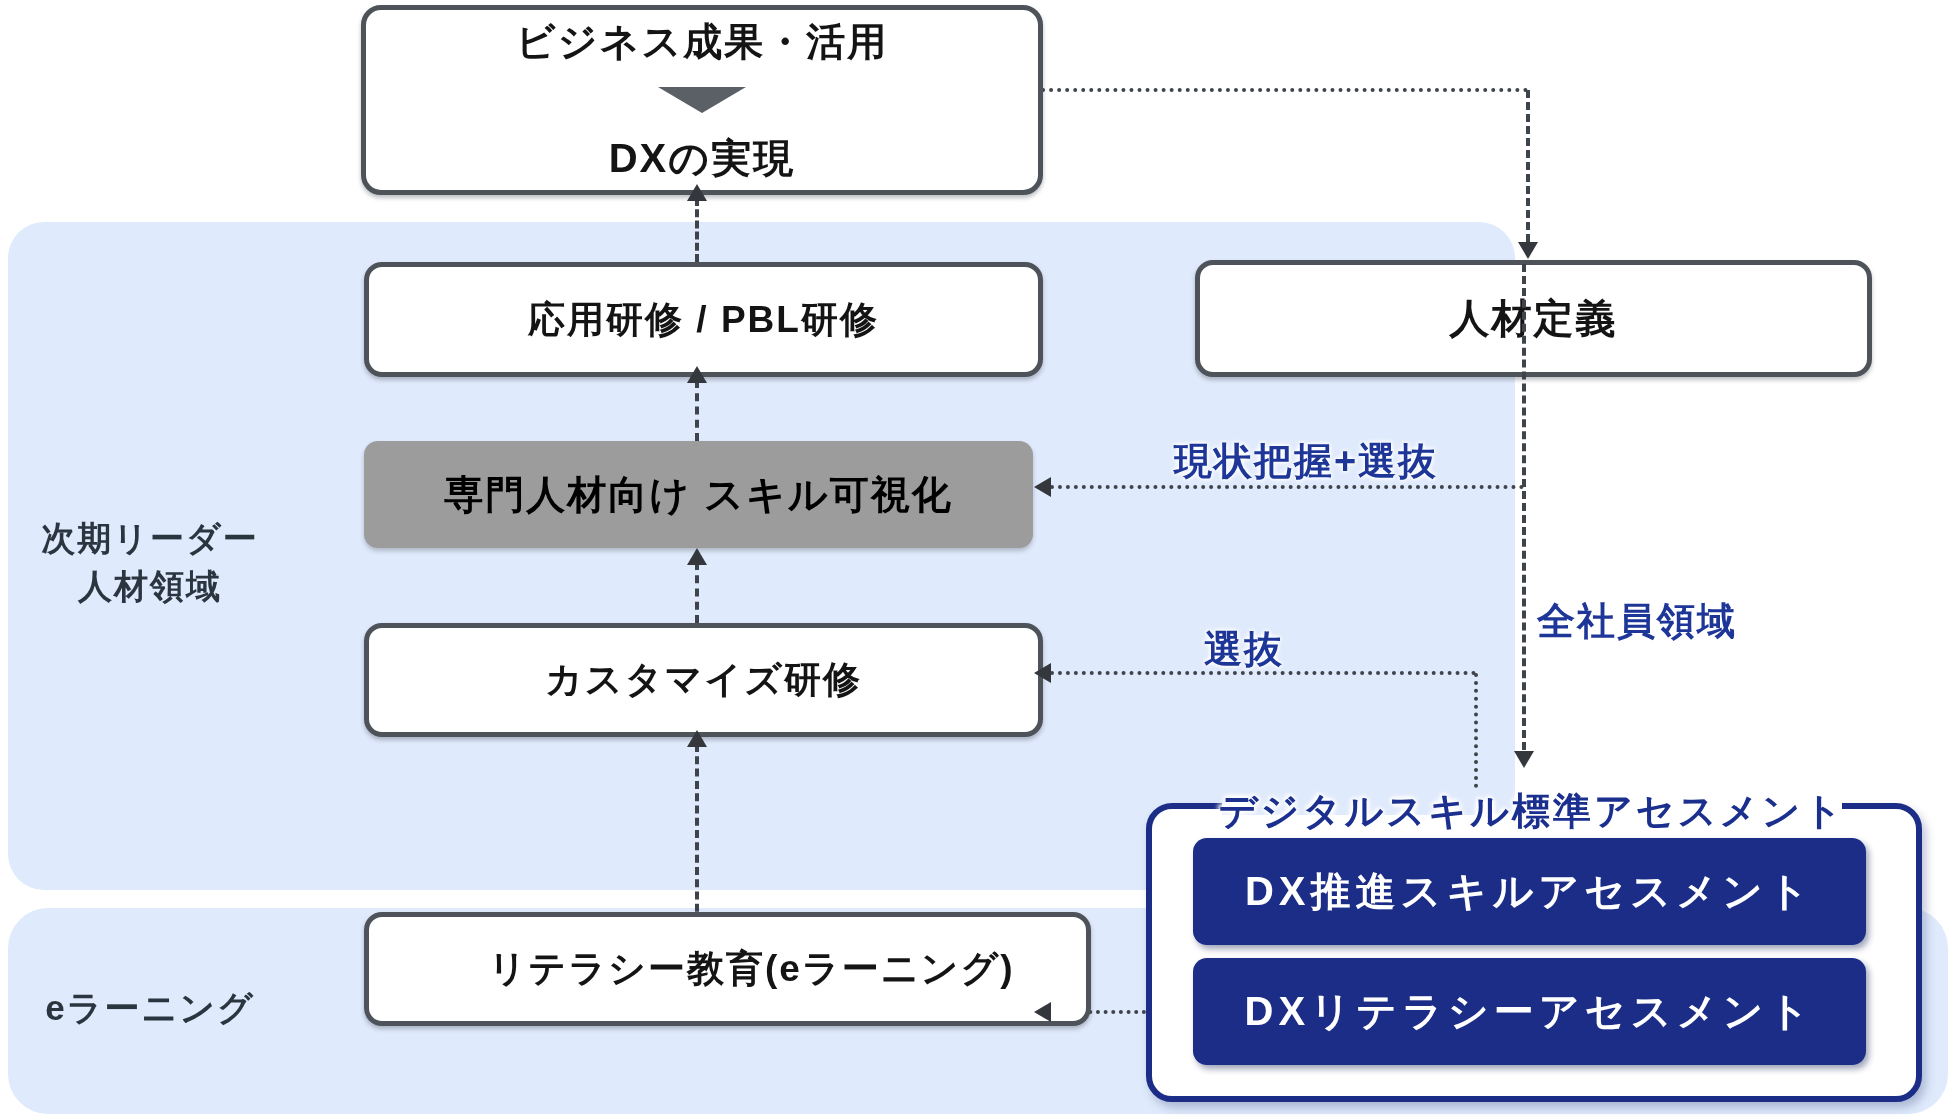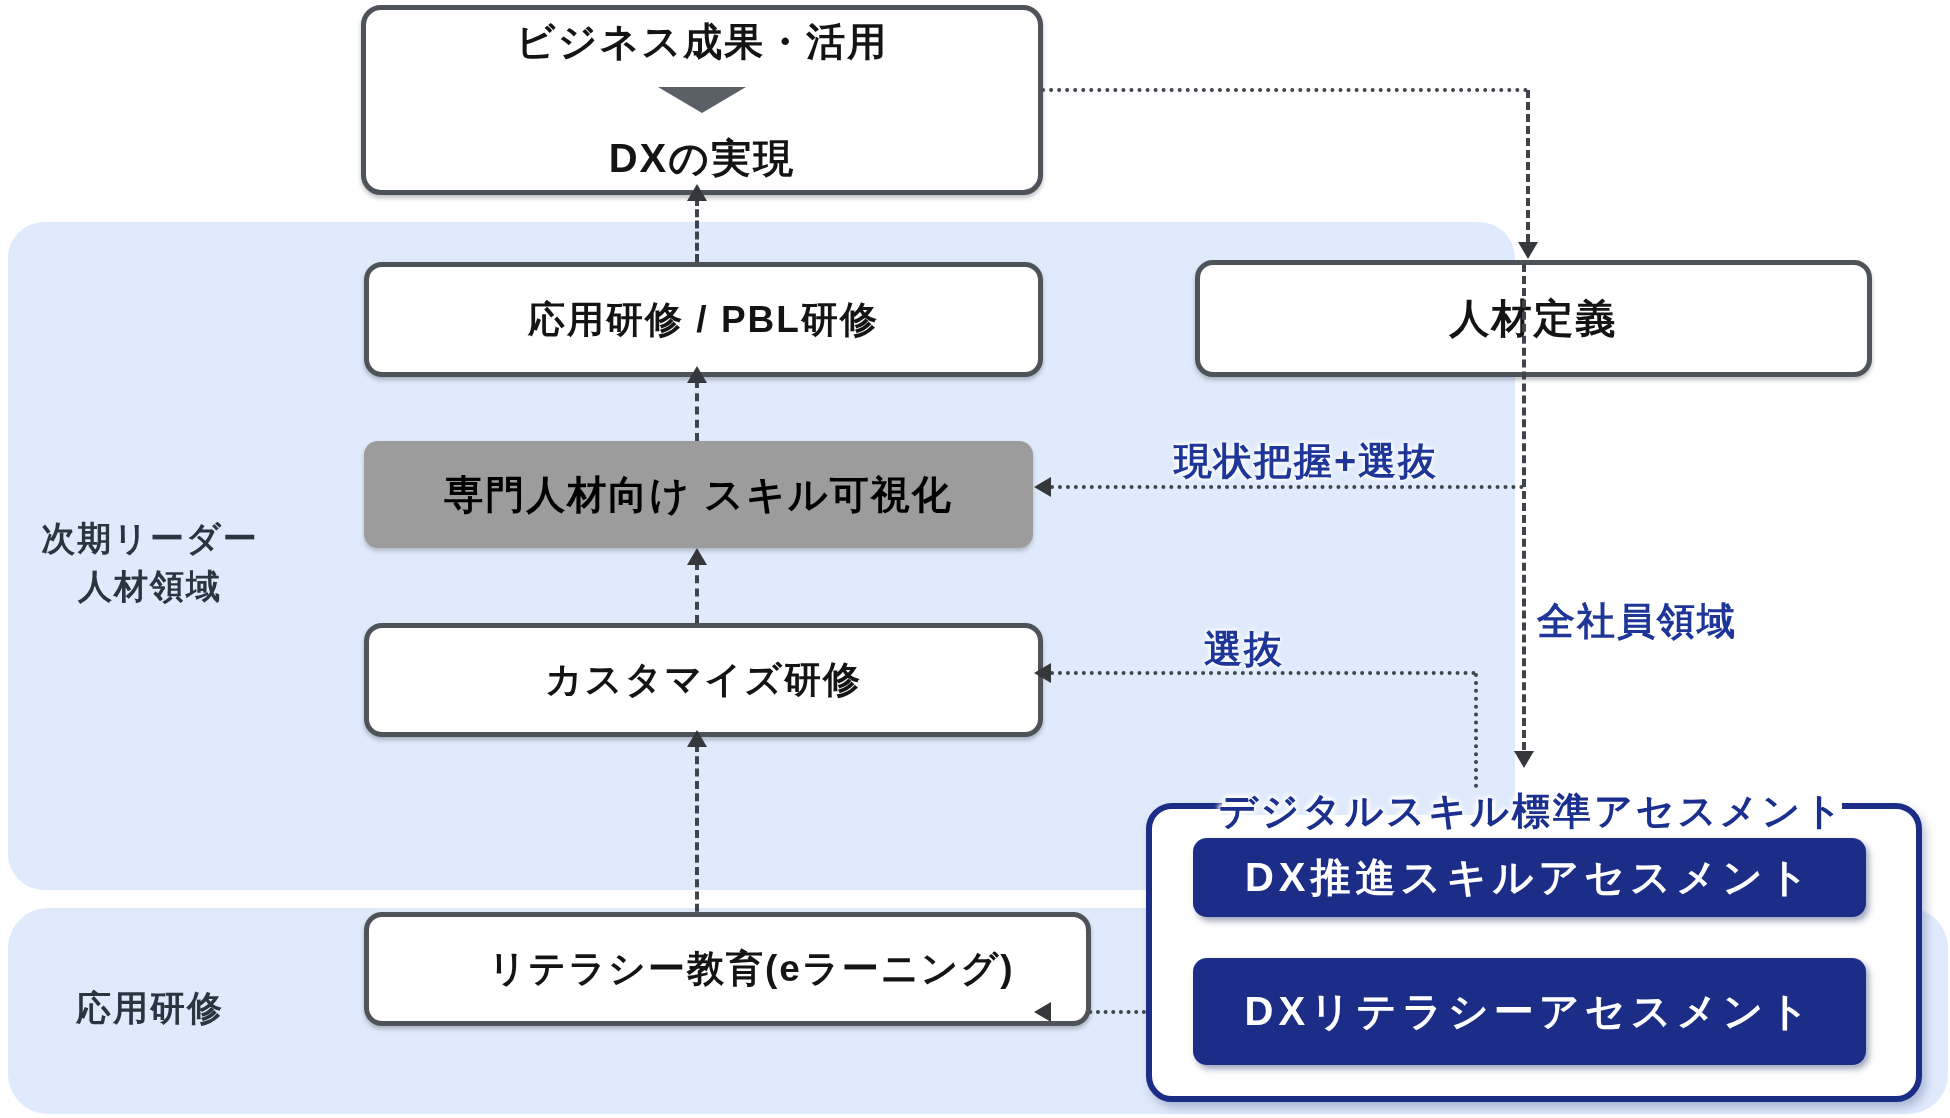--- a/index.html
+++ b/index.html
@@ -48,21 +48,21 @@
 
 <div id="stage">
 
   <div class="panel" style="left:8px;top:222px;width:1507px;height:668px;"></div>
   <div class="panel" style="left:8px;top:908px;width:1940px;height:206px;border-radius:40px;"></div>
 
   <div class="sidelabel" style="left:18px;top:514px;width:264px;">
     <div>次期リーダー</div>
     <div>人材領域</div>
   </div>
-  <div class="sidelabel" style="left:18px;top:984px;width:264px;font-size:35px;">応用研修</div>
+  <div class="sidelabel" style="left:18px;top:984px;width:264px;font-size:35px;">eラーニング</div>
 
   <div class="dot-h z2" style="left:1033px;top:88px;width:495px;"></div>
   <div class="dash-v z2" style="left:1526px;top:90px;height:152px;"></div>
   <div class="ah-down z4" style="left:1518px;top:242px;"></div>
 
   <div class="dash-v z4" style="left:1522px;top:264px;height:486px;"></div>
   <div class="ah-down z4" style="left:1514px;top:751px;"></div>
 
   <div class="dot-h z2" style="left:1050px;top:485px;width:474px;"></div>
   <div class="ah-left z4" style="left:1034px;top:477px;"></div>
@@ -108,16 +108,16 @@
 
   <div class="z3" style="position:absolute;left:1146px;top:803px;width:764px;height:287px;background:#ffffff;
               border:6px solid #1b2d86;border-radius:26px;box-shadow:4px 6px 10px rgba(110,125,165,0.45);"></div>
 
   <div class="z4" style="position:absolute;left:1222px;top:799px;width:620px;height:16px;
               background:linear-gradient(90deg,#dfeafc 0 293px,#ffffff 293px);"></div>
   <div class="z5" style="position:absolute;left:1182px;top:786px;width:700px;text-align:center;
               color:#1a2f8e;font-size:38px;letter-spacing:3px;
               text-shadow:0 0 5px #fff,0 0 5px #fff,0 0 8px #fff,2px 2px 4px #fff,-2px -2px 4px #fff;">デジタルスキル標準アセスメント</div>
 
-  <div class="navybox z5" style="left:1193px;top:838px;width:673px;height:79px;">DX推進スキルアセスメント</div>
+  <div class="navybox z5" style="left:1193px;top:838px;width:673px;height:107px;">DX推進スキルアセスメント</div>
   <div class="navybox z5" style="left:1193px;top:958px;width:673px;height:107px;">DXリテラシーアセスメント</div>
 
 </div>
 
 </body></html>

